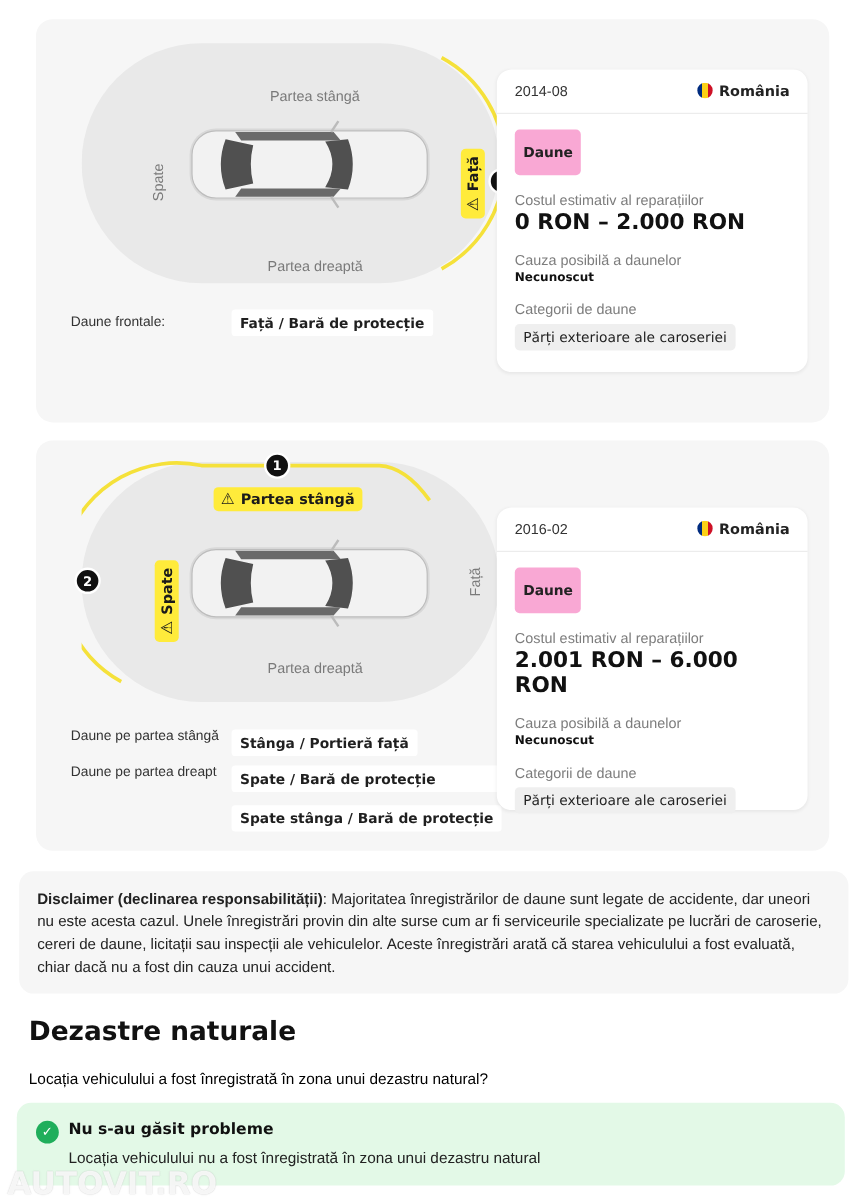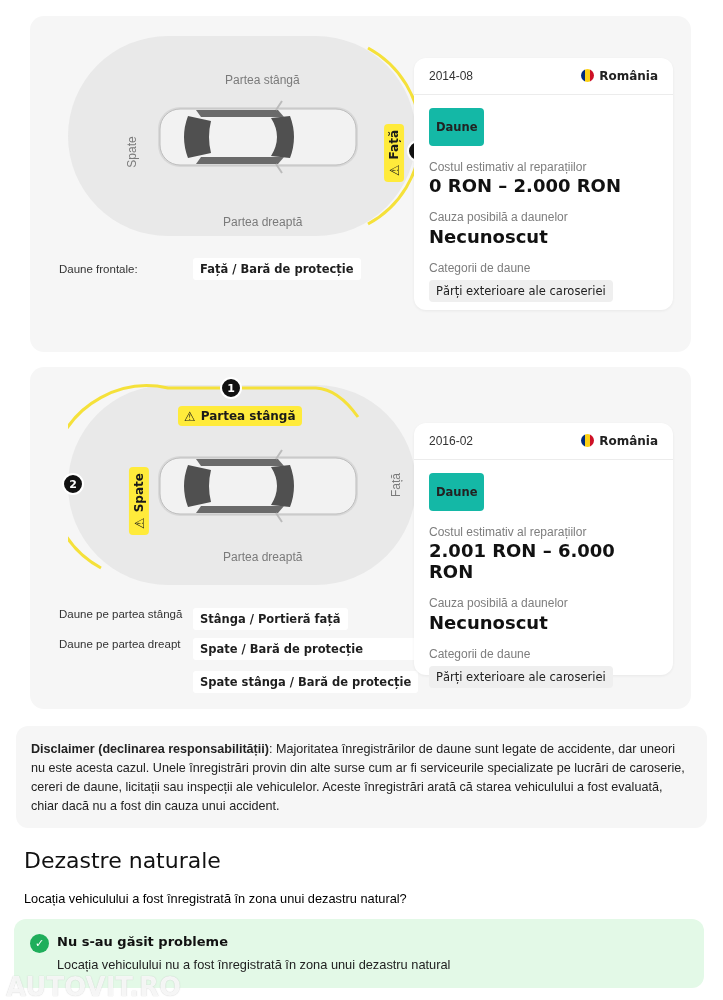--- a/index.html
+++ b/index.html
@@ -62,42 +62,42 @@
     padding: 0 15px;
   }
   .rc-date { font-size: 12px; color: #333; font-family: "Liberation Sans", sans-serif; }
   .rc-country { display: flex; align-items: flex-start; gap: 5px; font-size: 12px; font-weight: bold; color: #222; }
   .ro-flag {
     width: 13px; height: 13px; border-radius: 50%; overflow: hidden; display: flex;
   }
   .ro-flag span { flex: 1; height: 100%; }
   .rc-body { padding: 13px 15px 0 15px; }
   .rc-tag {
-    display: inline-block; background: #14b8a6; border-radius: 4px;
+    display: inline-block; background: #f9a8d4; border-radius: 4px;
     font-size: 11.5px; font-weight: bold; padding: 12px 7px; color: #222;
   }
   .rc-label { font-size: 12px; color: #7d7d7d; margin-top: 14px; font-family: "Liberation Sans", sans-serif; }
   .rc-cost { font-size: 18px; font-weight: bold; color: #111; margin-top: 1px; }
-  .rc-cause { font-size: 18px; font-weight: bold; color: #111; margin-top: 2px; }
+  .rc-cause { font-size: 10px; font-weight: bold; color: #111; margin-top: 2px; }
   .rc-cat {
     display: inline-block; background: #efefef; border-radius: 4px;
     font-size: 11.5px; color: #222; padding: 4px 7px; margin-top: 5px;
   }
 
   .disclaimer {
     position: absolute; left: 16px; top: 726px; width: 691px; height: 102px;
     background: #f6f6f6; border-radius: 12px; padding: 14px 15px;
     font-size: 12.6px; line-height: 19px; color: #222;
     font-family: "Liberation Sans", sans-serif;
   }
   .disclaimer b { font-weight: bold; }
 
   .section-title {
     position: absolute; left: 24px; top: 848px;
-    font-size: 22px; font-weight: normal; color: #111;
+    font-size: 22px; font-weight: bold; color: #111;
   }
   .section-question {
     position: absolute; left: 24px; top: 891px;
     font-size: 12.8px; color: #000000; font-family: "Liberation Sans", sans-serif;
   }
   .result-box {
     position: absolute; left: 14px; top: 919px; width: 690px; height: 69px;
     background: #e3f9e7; border-radius: 12px;
   }
   .check-icon {

